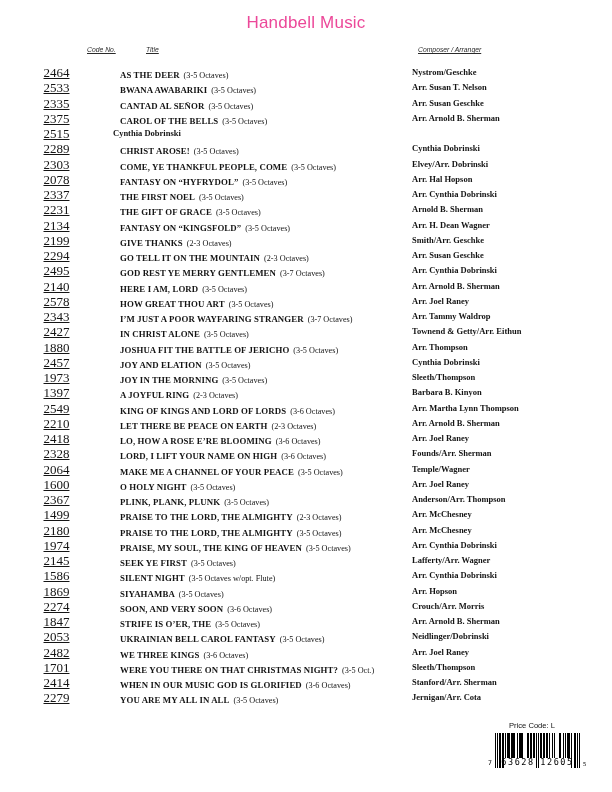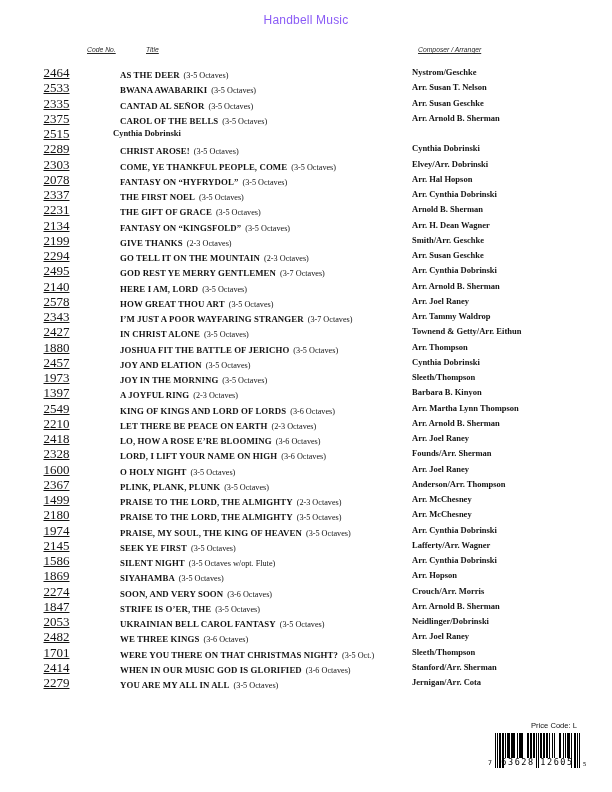--- a/index.html
+++ b/index.html
@@ -4,42 +4,42 @@
 <style>
   html,body{margin:0;padding:0;background:#888;}
   .page{
     position:relative; width:612px; height:792px; background:#ffffff;
     font-family:"Liberation Serif","DejaVu Serif",serif; color:#141414;
     overflow:hidden; margin:0 auto;
   }
   .title{
     position:absolute; top:13px; left:0; width:612px; margin:0;
     text-align:center; font-family:"Liberation Sans",sans-serif;
-    font-weight:400; font-size:12px; letter-spacing:0.2px; color:#8b5cf6;
+    font-weight:400; font-size:17px; letter-spacing:0.2px; color:#ec4899;
   }
   .ch{
     position:absolute; top:46px;
     font-family:"Liberation Sans",sans-serif; font-style:italic;
     font-size:6.8px; color:#2a2a2a; text-decoration:underline;
   }
   .ch-code{left:87px;}
   .ch-title{left:146px;}
   .ch-comp{left:418px;}
   .list{position:absolute; top:65px; left:0; width:612px;}
   .row{
     display:grid; grid-template-columns:113px 299px auto;
     height:15.26px; line-height:15.26px; white-space:nowrap;
   }
   .code{ text-align:center; font-size:13px;text-decoration:underline; }
   .titlecell{ padding-left:7px; overflow:hidden; }
   .songtitle{ font-weight:bold; font-size:8.8px; letter-spacing:0.1px; }
   .oct{ font-size:8.2px; margin-left:4px; }
   .composer{ font-size:8.5px;font-weight:bold; }
   .pricecode{
-    position:absolute; left:531px; top:721px;
+    position:absolute; left:509px; top:721px;
     font-family:"Liberation Sans",sans-serif; font-size:7.6px; color:#111;
   }
   .barcode{ position:absolute; left:495px; top:733px; }
   .bd{
     position:absolute; font-family:"DejaVu Sans Mono",monospace;
     color:#000; white-space:nowrap;
   }
   .bd-sys{ left:482px; top:759px; width:10px; text-align:right; font-size:6.5px; }
   .bd-g1{ left:500px; top:757px; width:36px; text-align:center; font-size:8.5px; letter-spacing:1.6px; }
   .bd-g2{ left:539px; top:757px; width:36px; text-align:center; font-size:8.5px; letter-spacing:1.6px; }
@@ -177,20 +177,25 @@
       </div>
       <div class="row">
         <span class="code">2418</span>
         <span class="titlecell"><span class="songtitle">LO, HOW A ROSE E’RE BLOOMING</span><span class="oct">(3-6 Octaves)</span></span>
         <span class="composer">Arr. Joel Raney</span>
       </div>
       <div class="row">
         <span class="code">2328</span>
         <span class="titlecell"><span class="songtitle">LORD, I LIFT YOUR NAME ON HIGH</span><span class="oct">(3-6 Octaves)</span></span>
         <span class="composer">Founds/Arr. Sherman</span>
+      </div>
+      <div class="row">
+        <span class="code">2064</span>
+        <span class="titlecell"><span class="songtitle">MAKE ME A CHANNEL OF YOUR PEACE</span><span class="oct">(3-5 Octaves)</span></span>
+        <span class="composer">Temple/Wagner</span>
       </div>
       <div class="row">
         <span class="code">1600</span>
         <span class="titlecell"><span class="songtitle">O HOLY NIGHT</span><span class="oct">(3-5 Octaves)</span></span>
         <span class="composer">Arr. Joel Raney</span>
       </div>
       <div class="row">
         <span class="code">2367</span>
         <span class="titlecell"><span class="songtitle">PLINK, PLANK, PLUNK</span><span class="oct">(3-5 Octaves)</span></span>
         <span class="composer">Anderson/Arr. Thompson</span>

